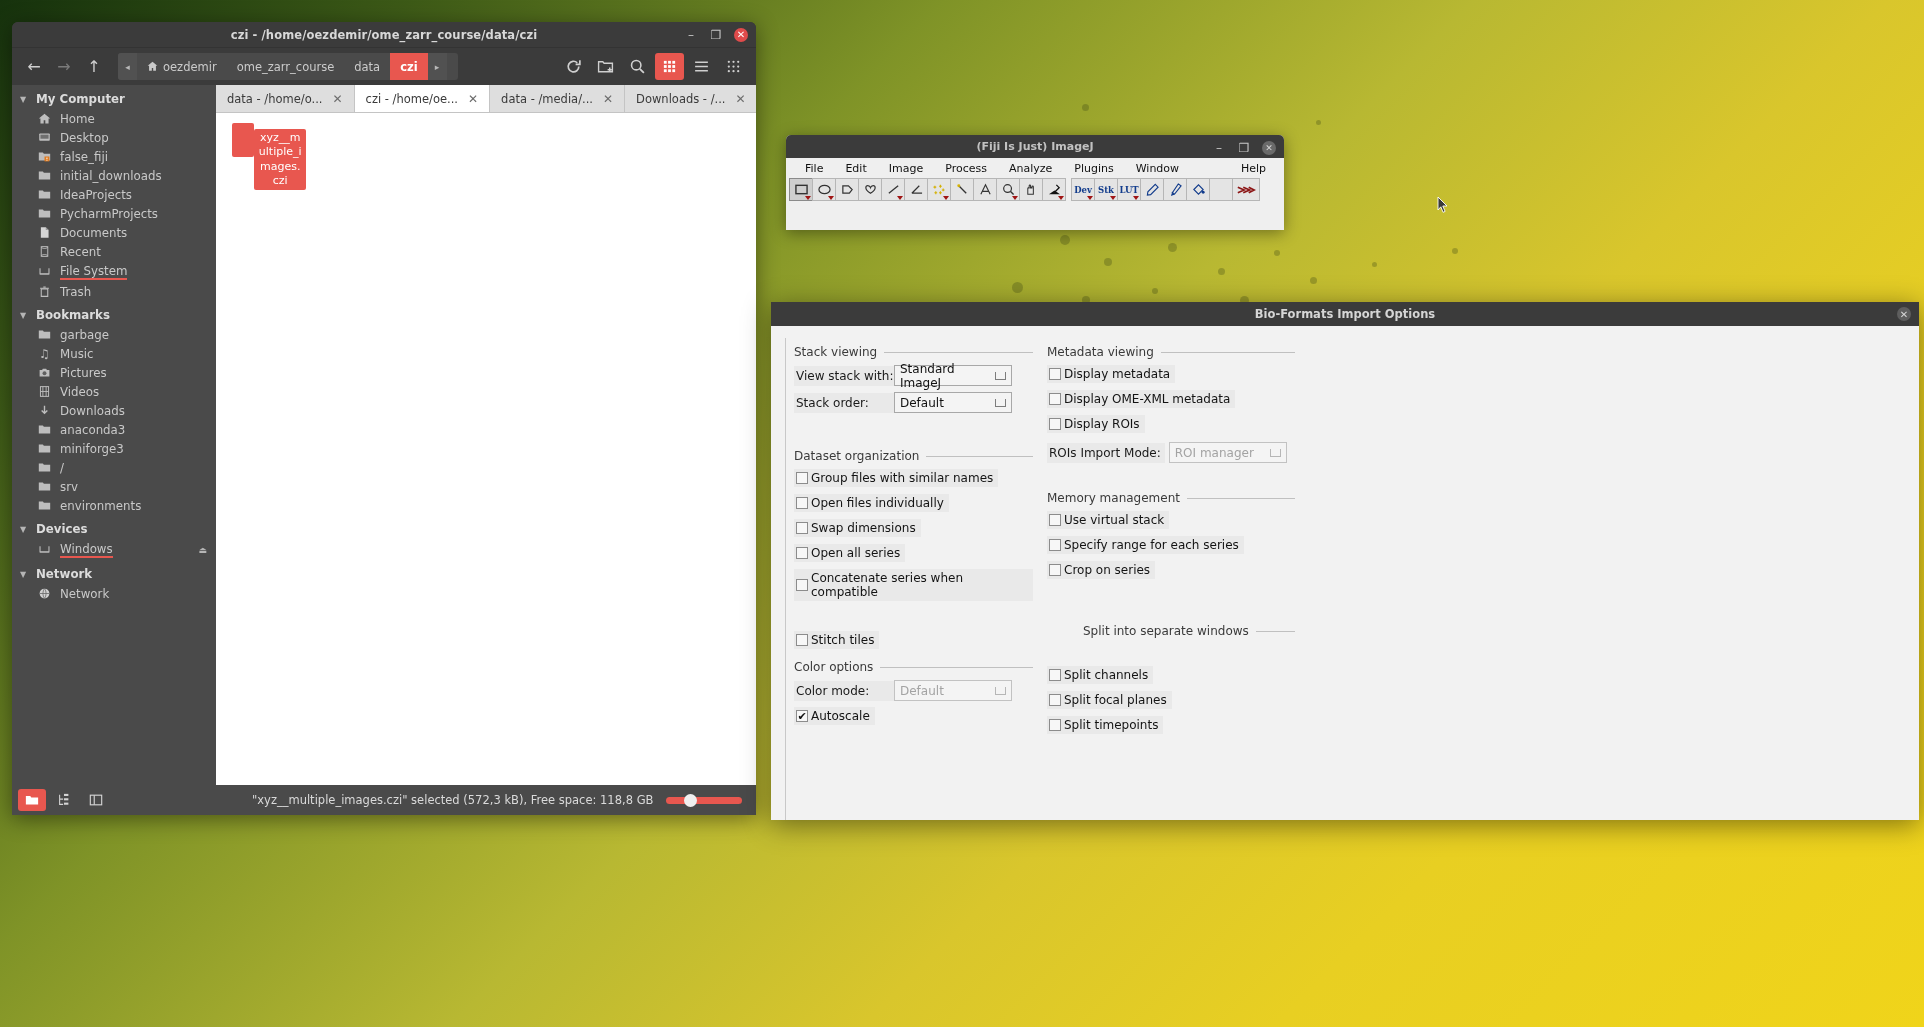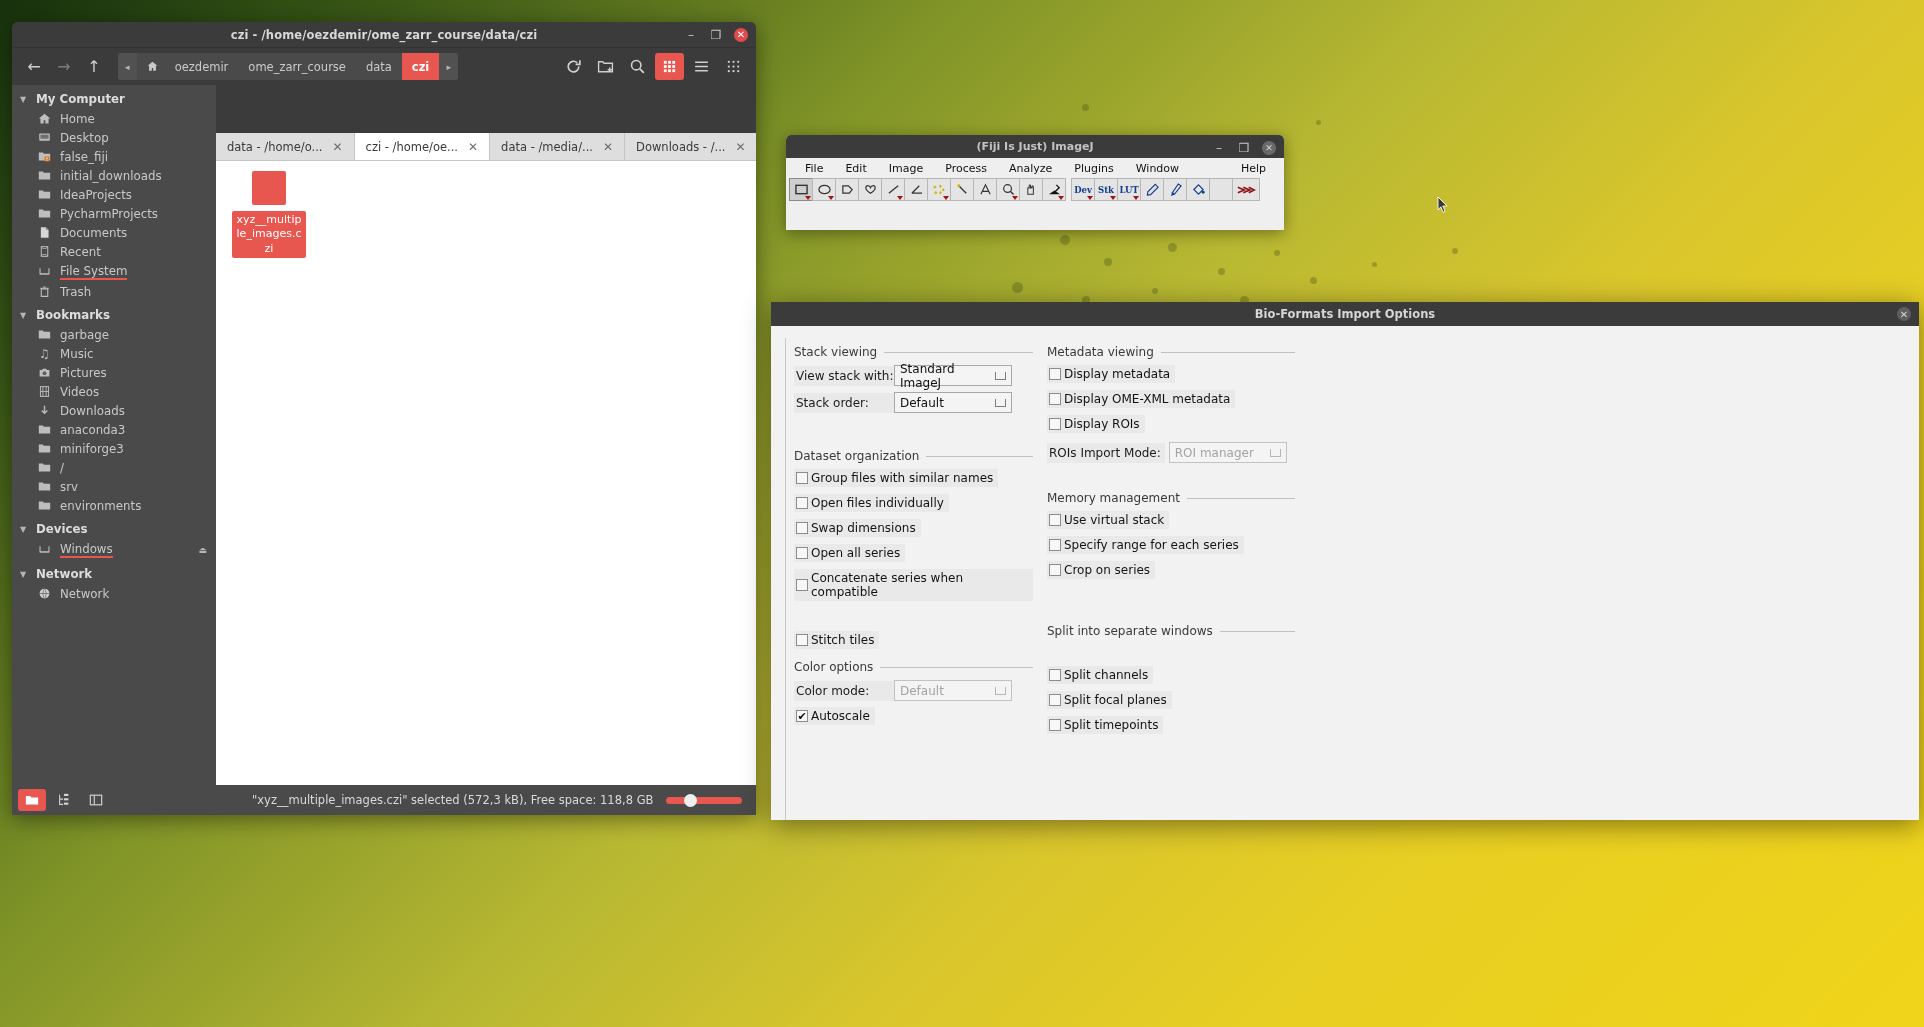--- a/index.html
+++ b/index.html
@@ -44,21 +44,21 @@
   }
   .nav-btn { width: 28px; height: 26px; display: flex; align-items: center; justify-content: center;
              color: #cfcfcf; font-size: 16px; cursor: pointer; }
   .nav-btn.disabled { color: #7b7b7b; }
   #breadcrumb {
     flex: 1; margin: 0 8px; height: 27px; background: #4a4a4a; border-radius: 3px;
     display: flex; align-items: stretch; overflow: hidden; max-width: 340px;
   }
   .bc-arrow { width: 19px; display: flex; align-items: center; justify-content: center;
               color: #b8b8b8; font-size: 9px; background: #515151; }
-  .bc-item { display: flex; align-items: center; gap: 17px; padding: 0 10px;
+  .bc-item { display: flex; align-items: center; gap: 5px; padding: 0 10px;
              color: #cbcbcb; font-size: 11.5px; cursor: pointer; white-space: nowrap; }
   .bc-item.active { background: #e8574f; color: #fff; font-weight: bold; }
   .tb-right { display: flex; align-items: center; gap: 3px; margin-left: auto; }
   .tb-btn { width: 29px; height: 27px; display: flex; align-items: center; justify-content: center;
             color: #cfcfcf; cursor: pointer; border-radius: 3px; }
   .tb-btn.hl { background: #e8574f; }
   .tb-btn svg { display: block; }
 
   #fm-body { flex: 1; display: flex; min-height: 0; }
   #fm-sidebar {
@@ -68,30 +68,30 @@
   .sb-group { display: flex; align-items: center; gap: 6px; padding: 3px 0 3px 8px;
               font-weight: bold; color: #dcdcdc; font-size: 11.8px; cursor: pointer; }
   .sb-caret { font-size: 8px; color: #b5b5b5; width: 10px; }
   .sb-item { display: flex; align-items: center; gap: 8px; padding: 2.5px 0 2.5px 25px;
              color: #c9c9c9; cursor: pointer; position: relative; }
   .sb-item .ico { width: 15px; display: flex; align-items: center; justify-content: center;
                   color: #bdbdbd; font-size: 12px; flex: none; }
   .sb-item.selected .lbl { border-bottom: 2px solid #e8574f; }
   .sb-eject { margin-left: auto; margin-right: 9px; font-size: 9px; color: #b5b5b5; }
 
-  #fm-main { flex: 1; background: #fef9c3; display: flex; flex-direction: column; min-width: 0; margin-top: 48px; }
+  #fm-main { flex: 1; background: #fef9c3; display: flex; flex-direction: column; min-width: 0; }
   #fm-tabs { height: 28px; background: #dedede; display: flex; align-items: stretch;
              border-bottom: 1px solid #c4c4c4; flex: none; }
   .tab { display: flex; align-items: center; gap: 10px; padding: 0 11px; font-size: 11.5px;
          color: #3a3a3a; border-right: 1px solid #c4c4c4; cursor: pointer; background: #dedede;
          white-space: nowrap; }
   .tab.active { background: #fff; }
   .tab .x { color: #6b6b6b; font-size: 12px; }
   #fm-files { flex: 1; background: #fff; padding: 12px 14px; position: relative; }
-  .file-item { width: 74px; display: flex; flex-direction: column; align-items: center;
+  .file-item { width: 74px; display: flex; flex-direction: row; align-items: flex-start;
                cursor: pointer; position: absolute; left: 16px; top: 12px; }
   .file-thumb { width: 34px; height: 34px; background: #e8574f; border-radius: 2px; }
   .file-label { margin-top: 6px; background: #e8574f; color: #fff; font-size: 11px;
                 padding: 2px 4px; border-radius: 2px; line-height: 1.3; text-align: center;
                 word-break: break-word; width: 100%; }
 
   #fm-status {
     height: 30px; background: #4a4a4a; display: flex; align-items: center;
     padding: 0 6px; gap: 4px; flex: none; color: #dadada; font-size: 11.5px;
   }
@@ -813,21 +813,21 @@
       </label>
       <label class="chk-row">
         <span class="box"></span>
         <span>Specify range for each series</span>
       </label>
       <label class="chk-row">
         <span class="box"></span>
         <span>Crop on series</span>
       </label>
 
-      <div class="grp-title" style="margin-top:38px;">
+      <div class="grp-title" style="margin-top:38px;margin-left:36px;">
         <span>Split into separate windows</span>
         <span class="line"></span>
       </div>
       <label class="chk-row" style="margin-top:22px;">
         <span class="box"></span>
         <span>Split channels</span>
       </label>
       <label class="chk-row">
         <span class="box"></span>
         <span>Split focal planes</span>

